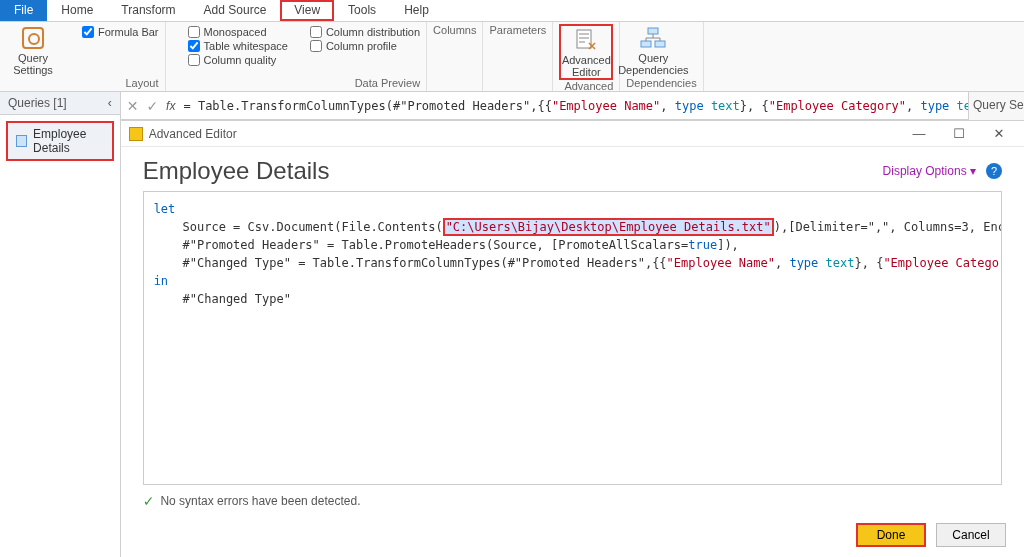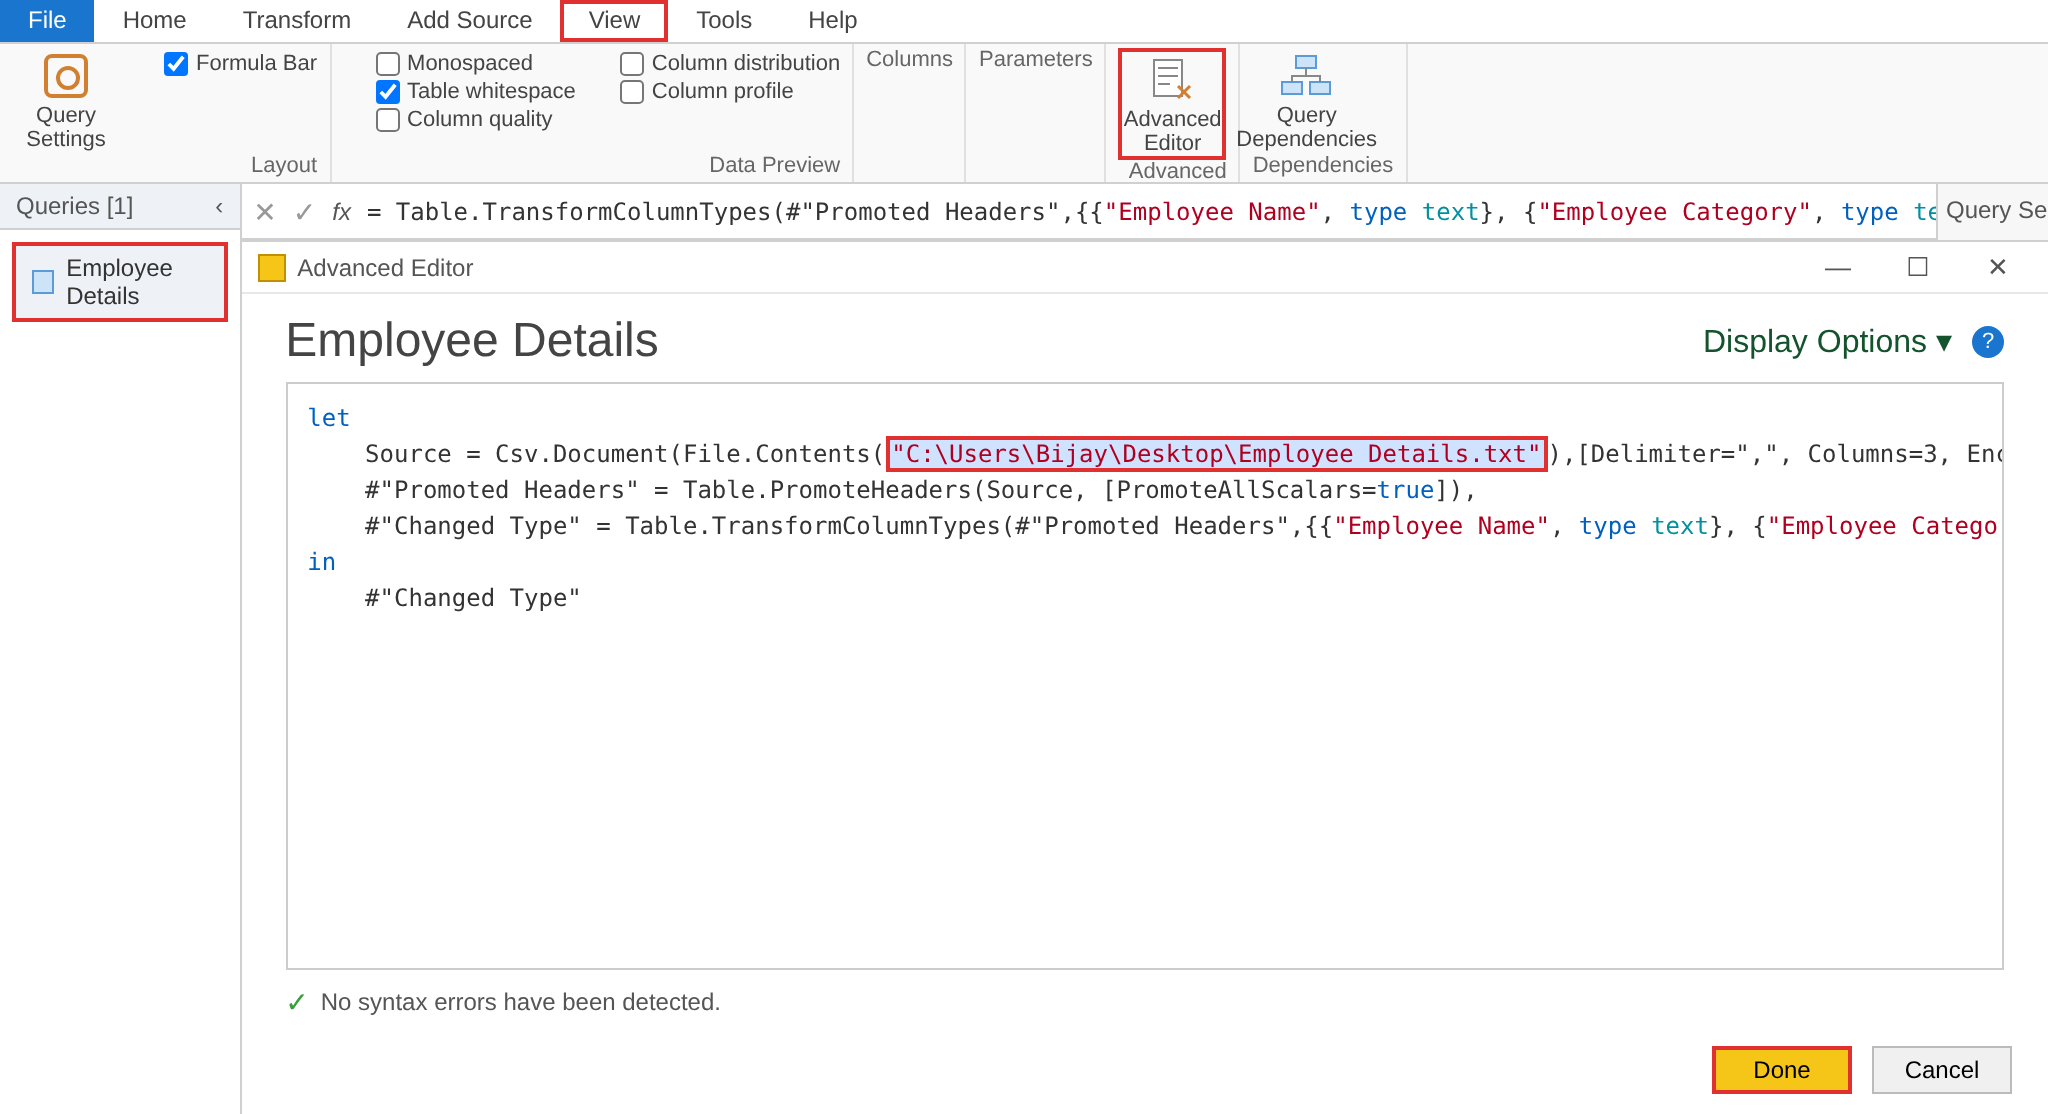--- a/index.html
+++ b/index.html
@@ -50,21 +50,21 @@
 
 
 .editor-win { position: absolute; left: 0; top: 28px; right: 0; bottom: 0; background: #fff; border-top: 1px solid #d0d0d0; display: flex; flex-direction: column; }
 .ed-title { display: flex; align-items: center; height: 26px; padding: 0 8px; gap: 6px; border-bottom: 1px solid #e8e8e8; }
 .ed-title .pq { width: 14px; height: 14px; background: #f5c518; border: 1px solid #c09000; }
 .ed-title .txt { flex: 1; font-size: 12px; color: #555; }
 .win-btn { width: 34px; text-align: center; font-size: 13px; color: #555; cursor: pointer; }
 .ed-header { display: flex; align-items: center; justify-content: space-between; padding: 10px 22px 6px 22px; }
 .ed-header h1 { font-size: 24px; font-weight: 300; color: #444; }
 .ed-header .right { display: flex; align-items: center; gap: 10px; }
-.disp-opt { font-size: 16px; color: #14532d; cursor: pointer; }
+.disp-opt { font-size: 12px; color: #a21caf; cursor: pointer; }
 .help { width: 16px; height: 16px; border-radius: 50%; background: #1a75cf; color: #fff; font-size: 11px; display: flex; align-items: center; justify-content: center; cursor: pointer; }
 .code-box { flex: 1; margin: 0 22px; border: 1px solid #ccc; padding: 8px 10px; font-family: Consolas, monospace; font-size: 12px; line-height: 1.5; overflow: hidden; white-space: pre; color: #333; }
 .path-hl { border: 2px solid #e03030; background: #cfe2ff; padding: 0 1px; }
 .status-row { display: flex; align-items: center; gap: 6px; padding: 8px 22px; font-size: 12px; color: #555; }
 .green-check { color: #3a9d3a; font-size: 14px; }
 .btn-row { display: flex; justify-content: flex-end; gap: 10px; padding: 6px 18px 10px 18px; }
 .btn { min-width: 70px; height: 24px; border: 1px solid #bbb; background: #f0f0f0; font-size: 12px; cursor: pointer; }
 .btn.done { background: #f5c518; border: 2px solid #e03030; text-align: center; }
 </style>
 </head>

